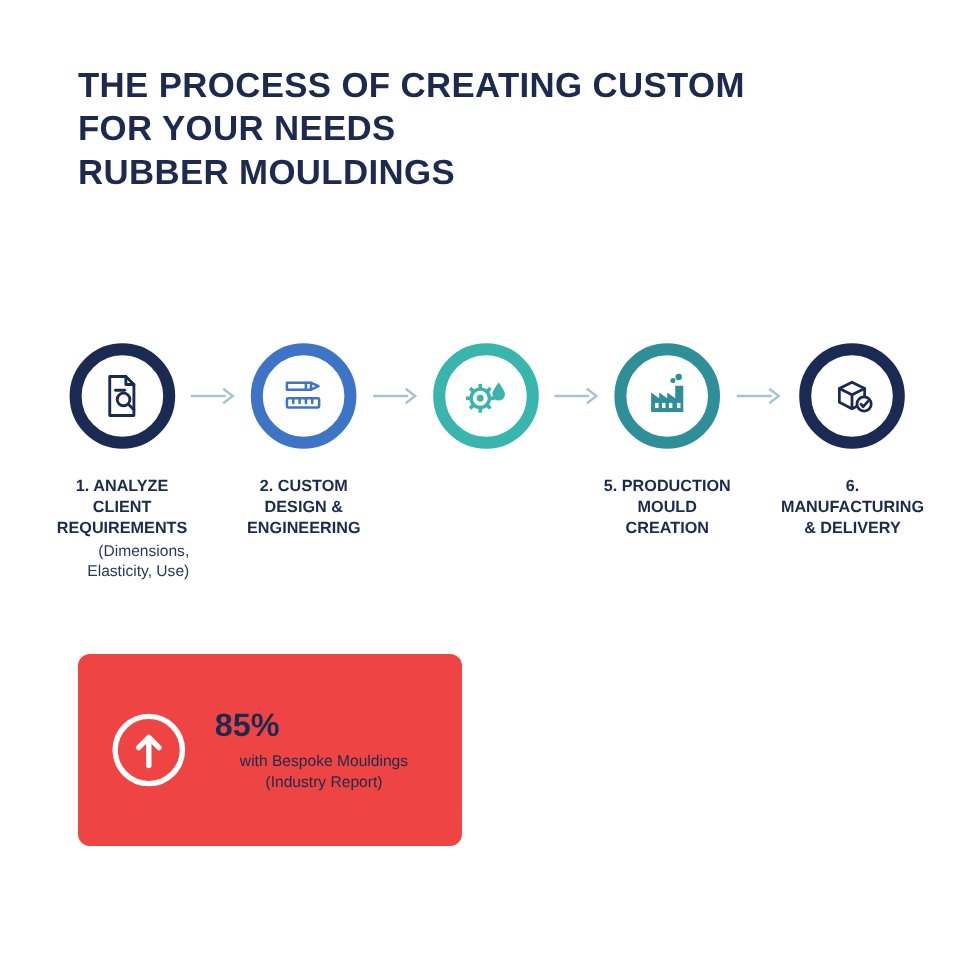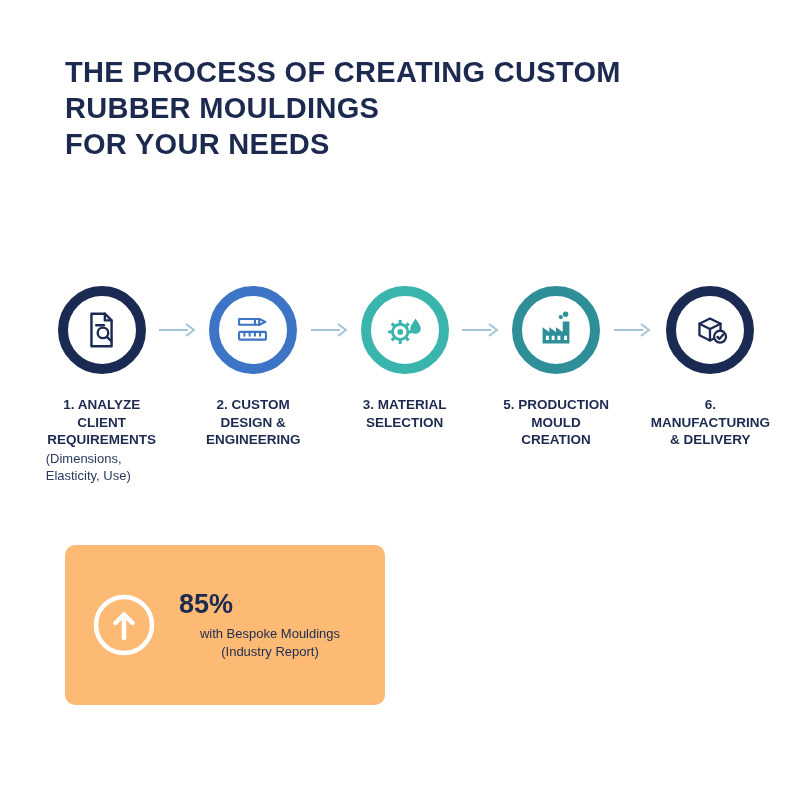--- a/index.html
+++ b/index.html
@@ -15,46 +15,46 @@
            justify-content:space-between;align-items:flex-start;}
   .step{width:132px;display:flex;flex-direction:column;align-items:center;}
   .ring{box-sizing:border-box;width:88px;height:88px;border-radius:50%;
         background:#fff;display:flex;align-items:center;justify-content:center;}
   .ring-navy{border:10px solid #1b2a52;}
   .ring-blue{border:10px solid #3d74c6;}
   .ring-teal{border:10px solid #3ab5ad;}
   .ring-tealdark{border:10px solid #2e8f99;}
   .step-label{margin-top:22px;font-weight:bold;font-size:13.5px;text-align:center;
               line-height:1.3;color:#1c2a4f;max-width:132px;}
-  .step-sub{margin-top:2px;font-size:13px;text-align:left;line-height:1.3;
+  .step-sub{margin-top:2px;font-size:13px;text-align:right;line-height:1.3;
             color:#2a3a5c;max-width:112px;}
   .arrow{margin-top:36px;flex:0 0 auto;}
   
   .cards{position:absolute;top:545px;left:65px;display:flex;gap:30px;}
   .card{box-sizing:border-box;width:320px;height:160px;border-radius:10px;
         display:flex;align-items:center;}
-  .card-perf{background:#fdba74;color:#1c2a4f;padding-left:22px;padding-right:24px;}
+  .card-perf{background:#ef4444;color:#1c2a4f;padding-left:22px;padding-right:24px;}
   .card-fit{background:#47a0ae;color:#ffffff;padding-left:30px;padding-right:14px;}
   .card-text{margin-left:18px;}
   .stat{font-size:27px;font-weight:bold;line-height:1.1;}
   .perf-heading{font-size:16px;font-weight:bold;line-height:1.25;max-width:185px;margin-top:2px;}
   .perf-sub{font-size:13px;margin-top:6px;text-align:center;max-width:190px;line-height:1.35;}
   .fit-heading{font-size:17px;font-weight:bold;line-height:1.3;max-width:150px;}
   .fit-sub{font-size:14px;margin-top:6px;line-height:1.3;}
   svg{display:block;}
 </style>
 </head>
 <body>
 
 <div class="canvas">
 
   <div class="title">
     <div>THE PROCESS OF CREATING CUSTOM</div>
+    <div>FOR YOUR NEEDS</div>
     <div>RUBBER MOULDINGS</div>
-    <div>FOR YOUR NEEDS</div>
   </div>
 
   <div class="process">
 
     <div class="step">
       <div class="ring ring-navy">
         <span>
           <svg width="46" height="46" viewBox="0 0 48 48">
             <g fill="none" stroke="#1b2a52" stroke-width="2.5" stroke-linecap="round" stroke-linejoin="round">
               <path d="M13 7 h14 l7 7 v27 H13 Z"></path>
@@ -115,21 +115,20 @@
               <rect x="-1.6" y="-12.5" width="3.2" height="5" transform="rotate(225)"></rect>
               <rect x="-1.6" y="-12.5" width="3.2" height="5" transform="rotate(270)"></rect>
               <rect x="-1.6" y="-12.5" width="3.2" height="5" transform="rotate(315)"></rect>
               <circle r="8" fill="none" stroke="#3ab5ad" stroke-width="3"></circle>
               <circle r="3"></circle>
             </g>
             <path d="M35 12 C37.5 16 40.5 19.5 40.5 22.5 A5.5 5.5 0 1 1 29.5 22.5 C29.5 19.5 32.5 16 35 12 Z" fill="#3ab5ad"></path>
           </svg>
         </span>
       </div>
-      <div class="step-label">3. MATERIAL SELECTION</div>
       <div class="step-sub"></div>
     </div>
 
     <span class="arrow">
       <svg width="38" height="16" viewBox="0 0 38 16">
         <line x1="1" y1="8" x2="30" y2="8" stroke="#a5c3d6" stroke-width="2"></line>
         <path d="M28 2 L36 8 L28 14" fill="none" stroke="#a5c3d6" stroke-width="2"></path>
       </svg>
     </span>
 

